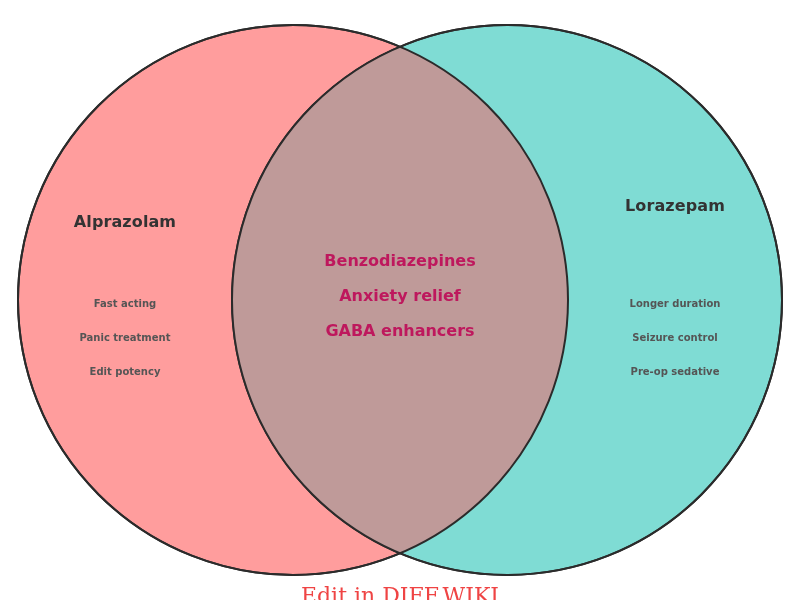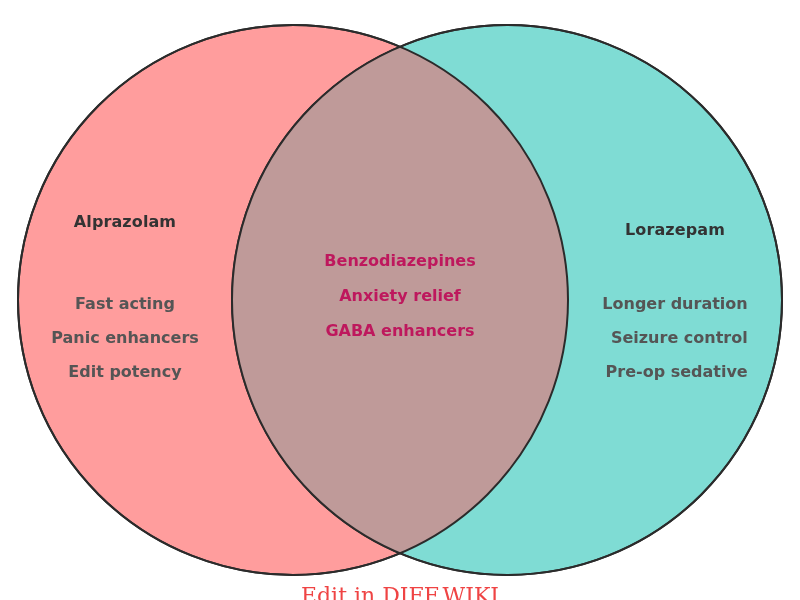--- a/index.html
+++ b/index.html
@@ -49,37 +49,37 @@
     white-space: nowrap;
   }
   .items {
     margin: 0;
     padding: 0;
     list-style: none;
   }
   .item {
     font-family: "DejaVu Sans", sans-serif;
     font-weight: bold;
-    font-size: 16px;
+    font-size: 10px;
     line-height: 34px;
     color: #555555;
     white-space: nowrap;
   }
   .item-center {
     font-family: "DejaVu Sans", sans-serif;
     font-weight: bold;
     font-size: 16px;
     line-height: 35px;
     color: #be185d;
     white-space: nowrap;
   }
   #left-group { left: 125px; top: 212px; }
-  #right-group { left: 675px; top: 220px; }
+  #right-group { left: 675px; top: 196px; }
   #left-items-wrap { position: absolute; left: 125px; top: 287px; transform: translateX(-50%); text-align: center; }
-  #right-items-wrap { position: absolute; left: 675px; top: 287px; transform: translateX(-50%); text-align: right; }
+  #right-items-wrap { position: absolute; left: 675px; top: 287px; transform: translateX(-50%); text-align: center; }
   #center-items-wrap { position: absolute; left: 400px; top: 243px; transform: translateX(-50%); text-align: center; }
   #footer-credit {
     position: absolute;
     left: 400px;
     top: 583px;
     transform: translateX(-50%);
     font-family: "DejaVu Serif", serif;
     font-size: 22px;
     color: #ef4444;
     white-space: nowrap;
@@ -107,21 +107,21 @@
 
   <div class="text-layer">
 
     <div class="group-block" id="left-group">
       <div class="group-title">Alprazolam</div>
     </div>
 
     <div id="left-items-wrap">
       <ul class="items">
         <li class="item">Fast acting</li>
-        <li class="item">Panic enhancers</li>
+        <li class="item">Panic treatment</li>
         <li class="item">Edit potency</li>
       </ul>
     </div>
 
     <div class="group-block" id="right-group">
       <div class="group-title">Lorazepam</div>
     </div>
 
     <div id="right-items-wrap">
       <ul class="items">

